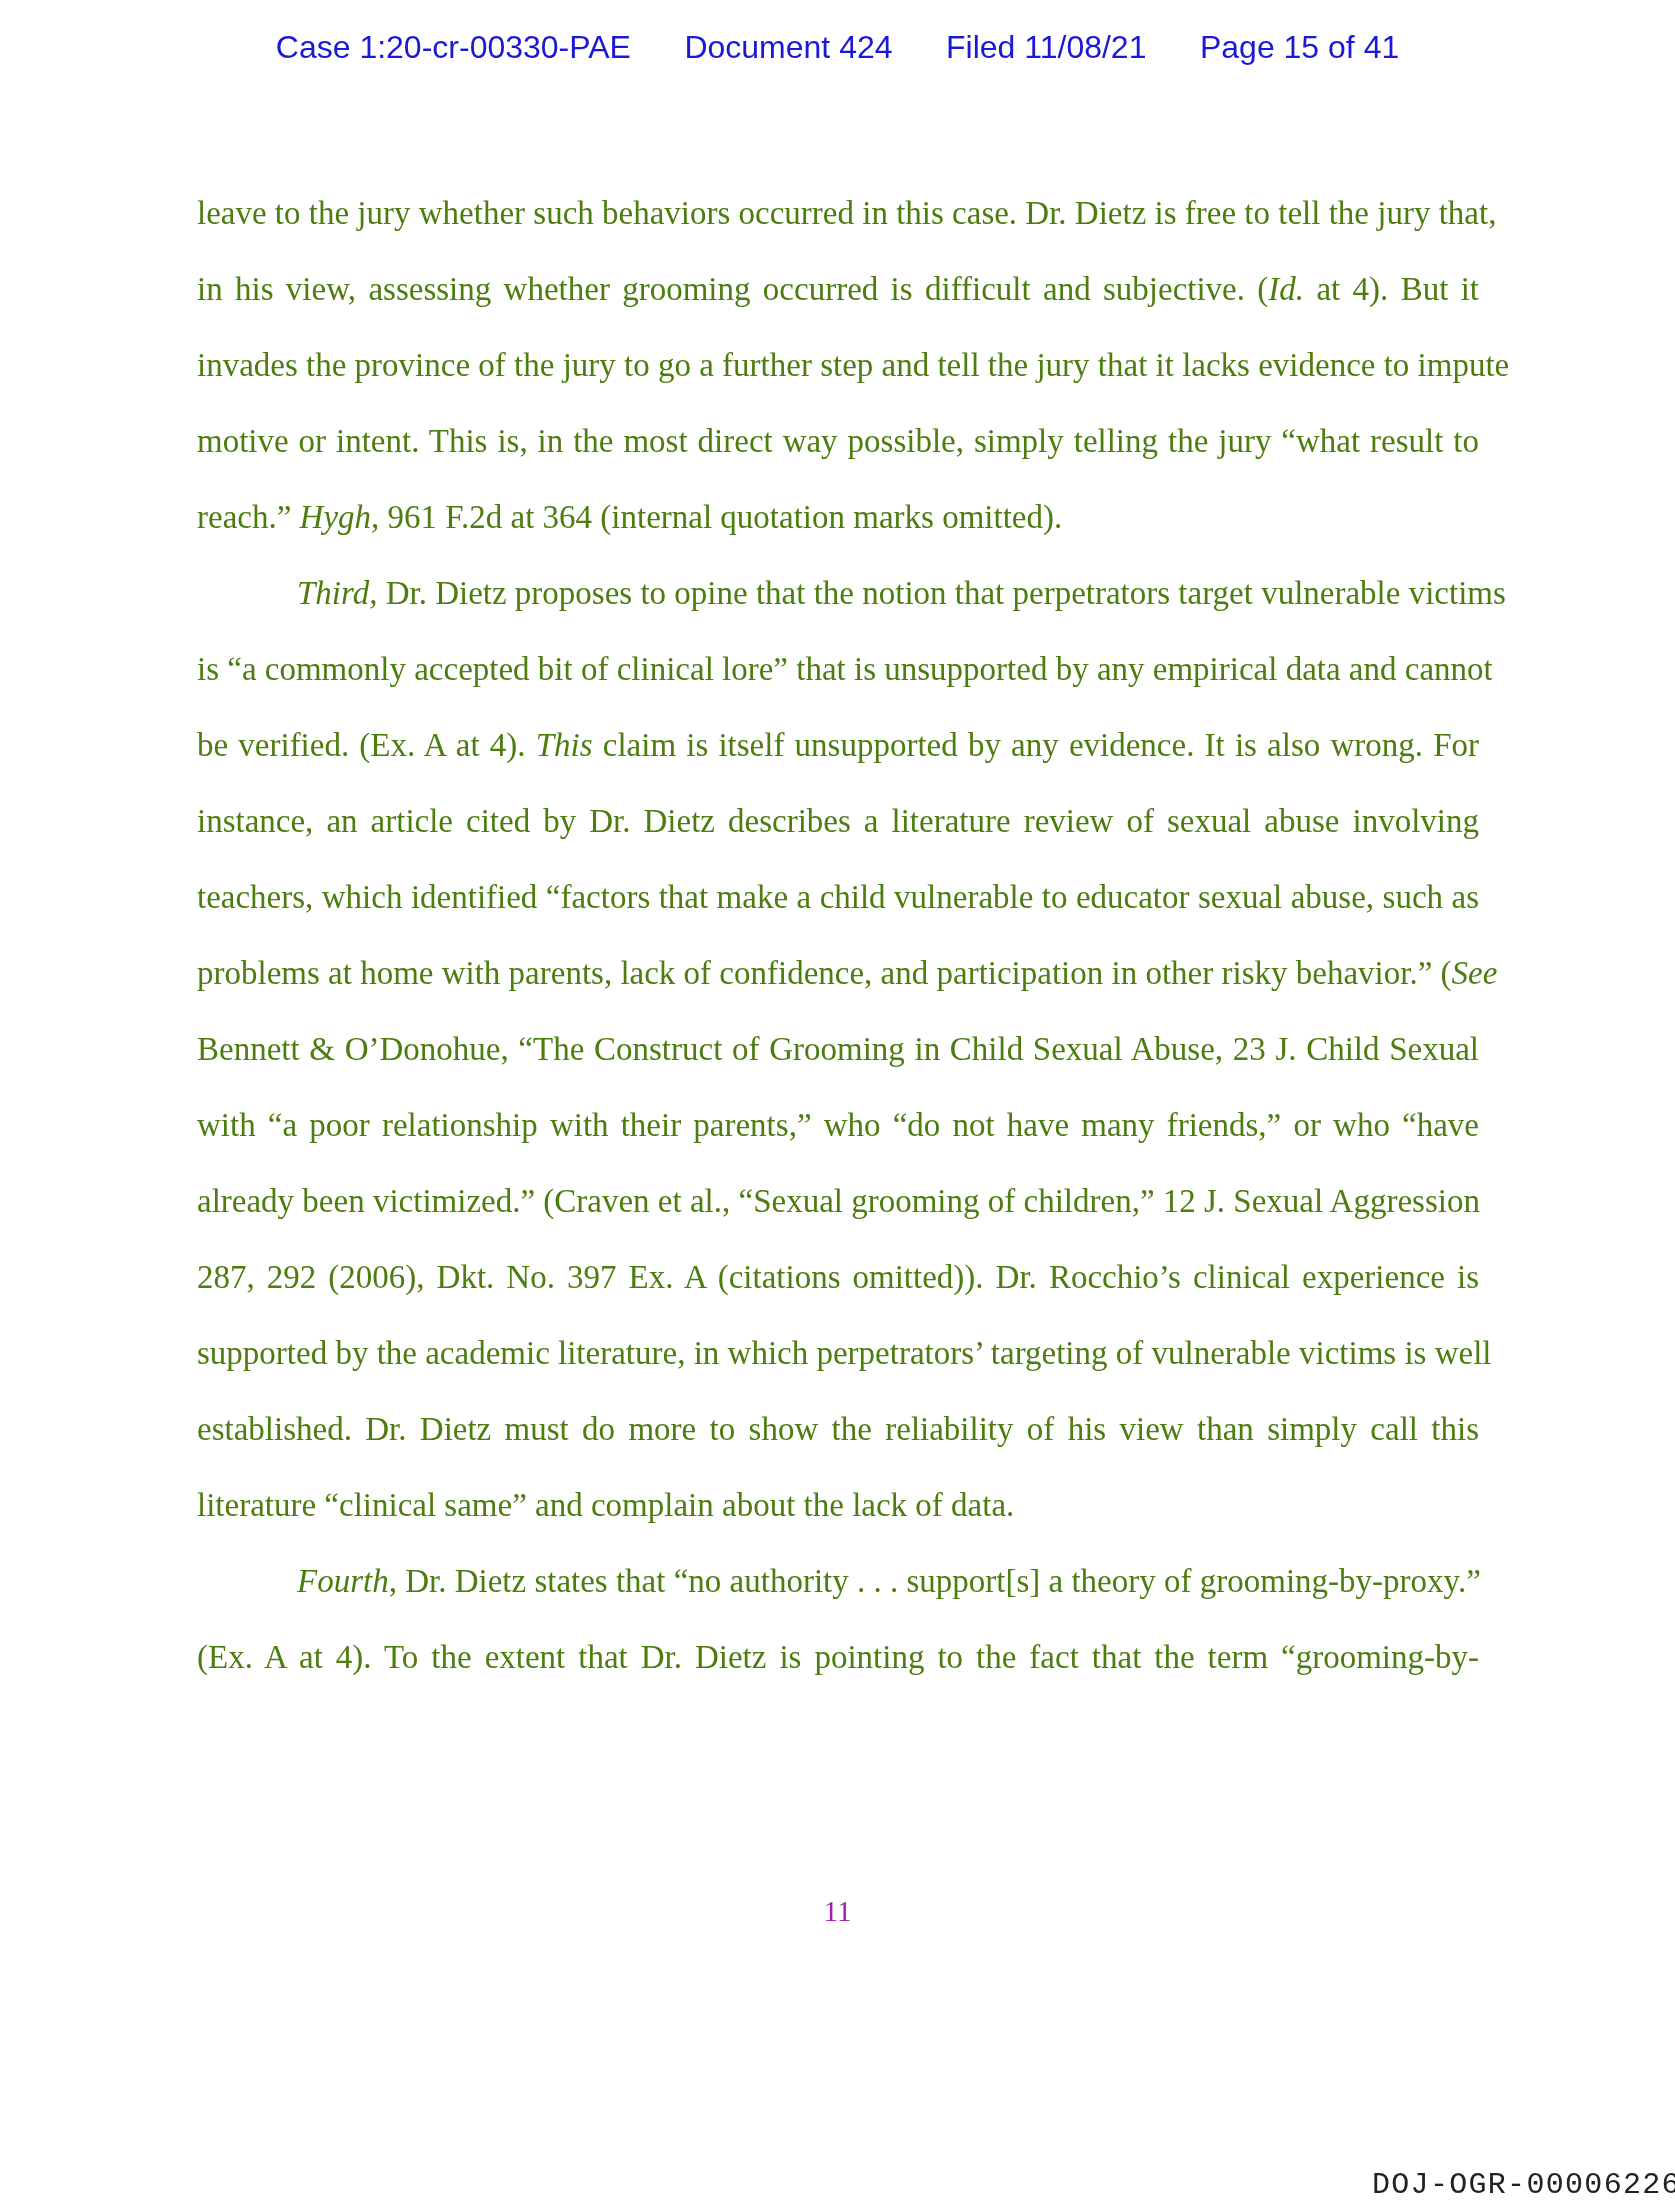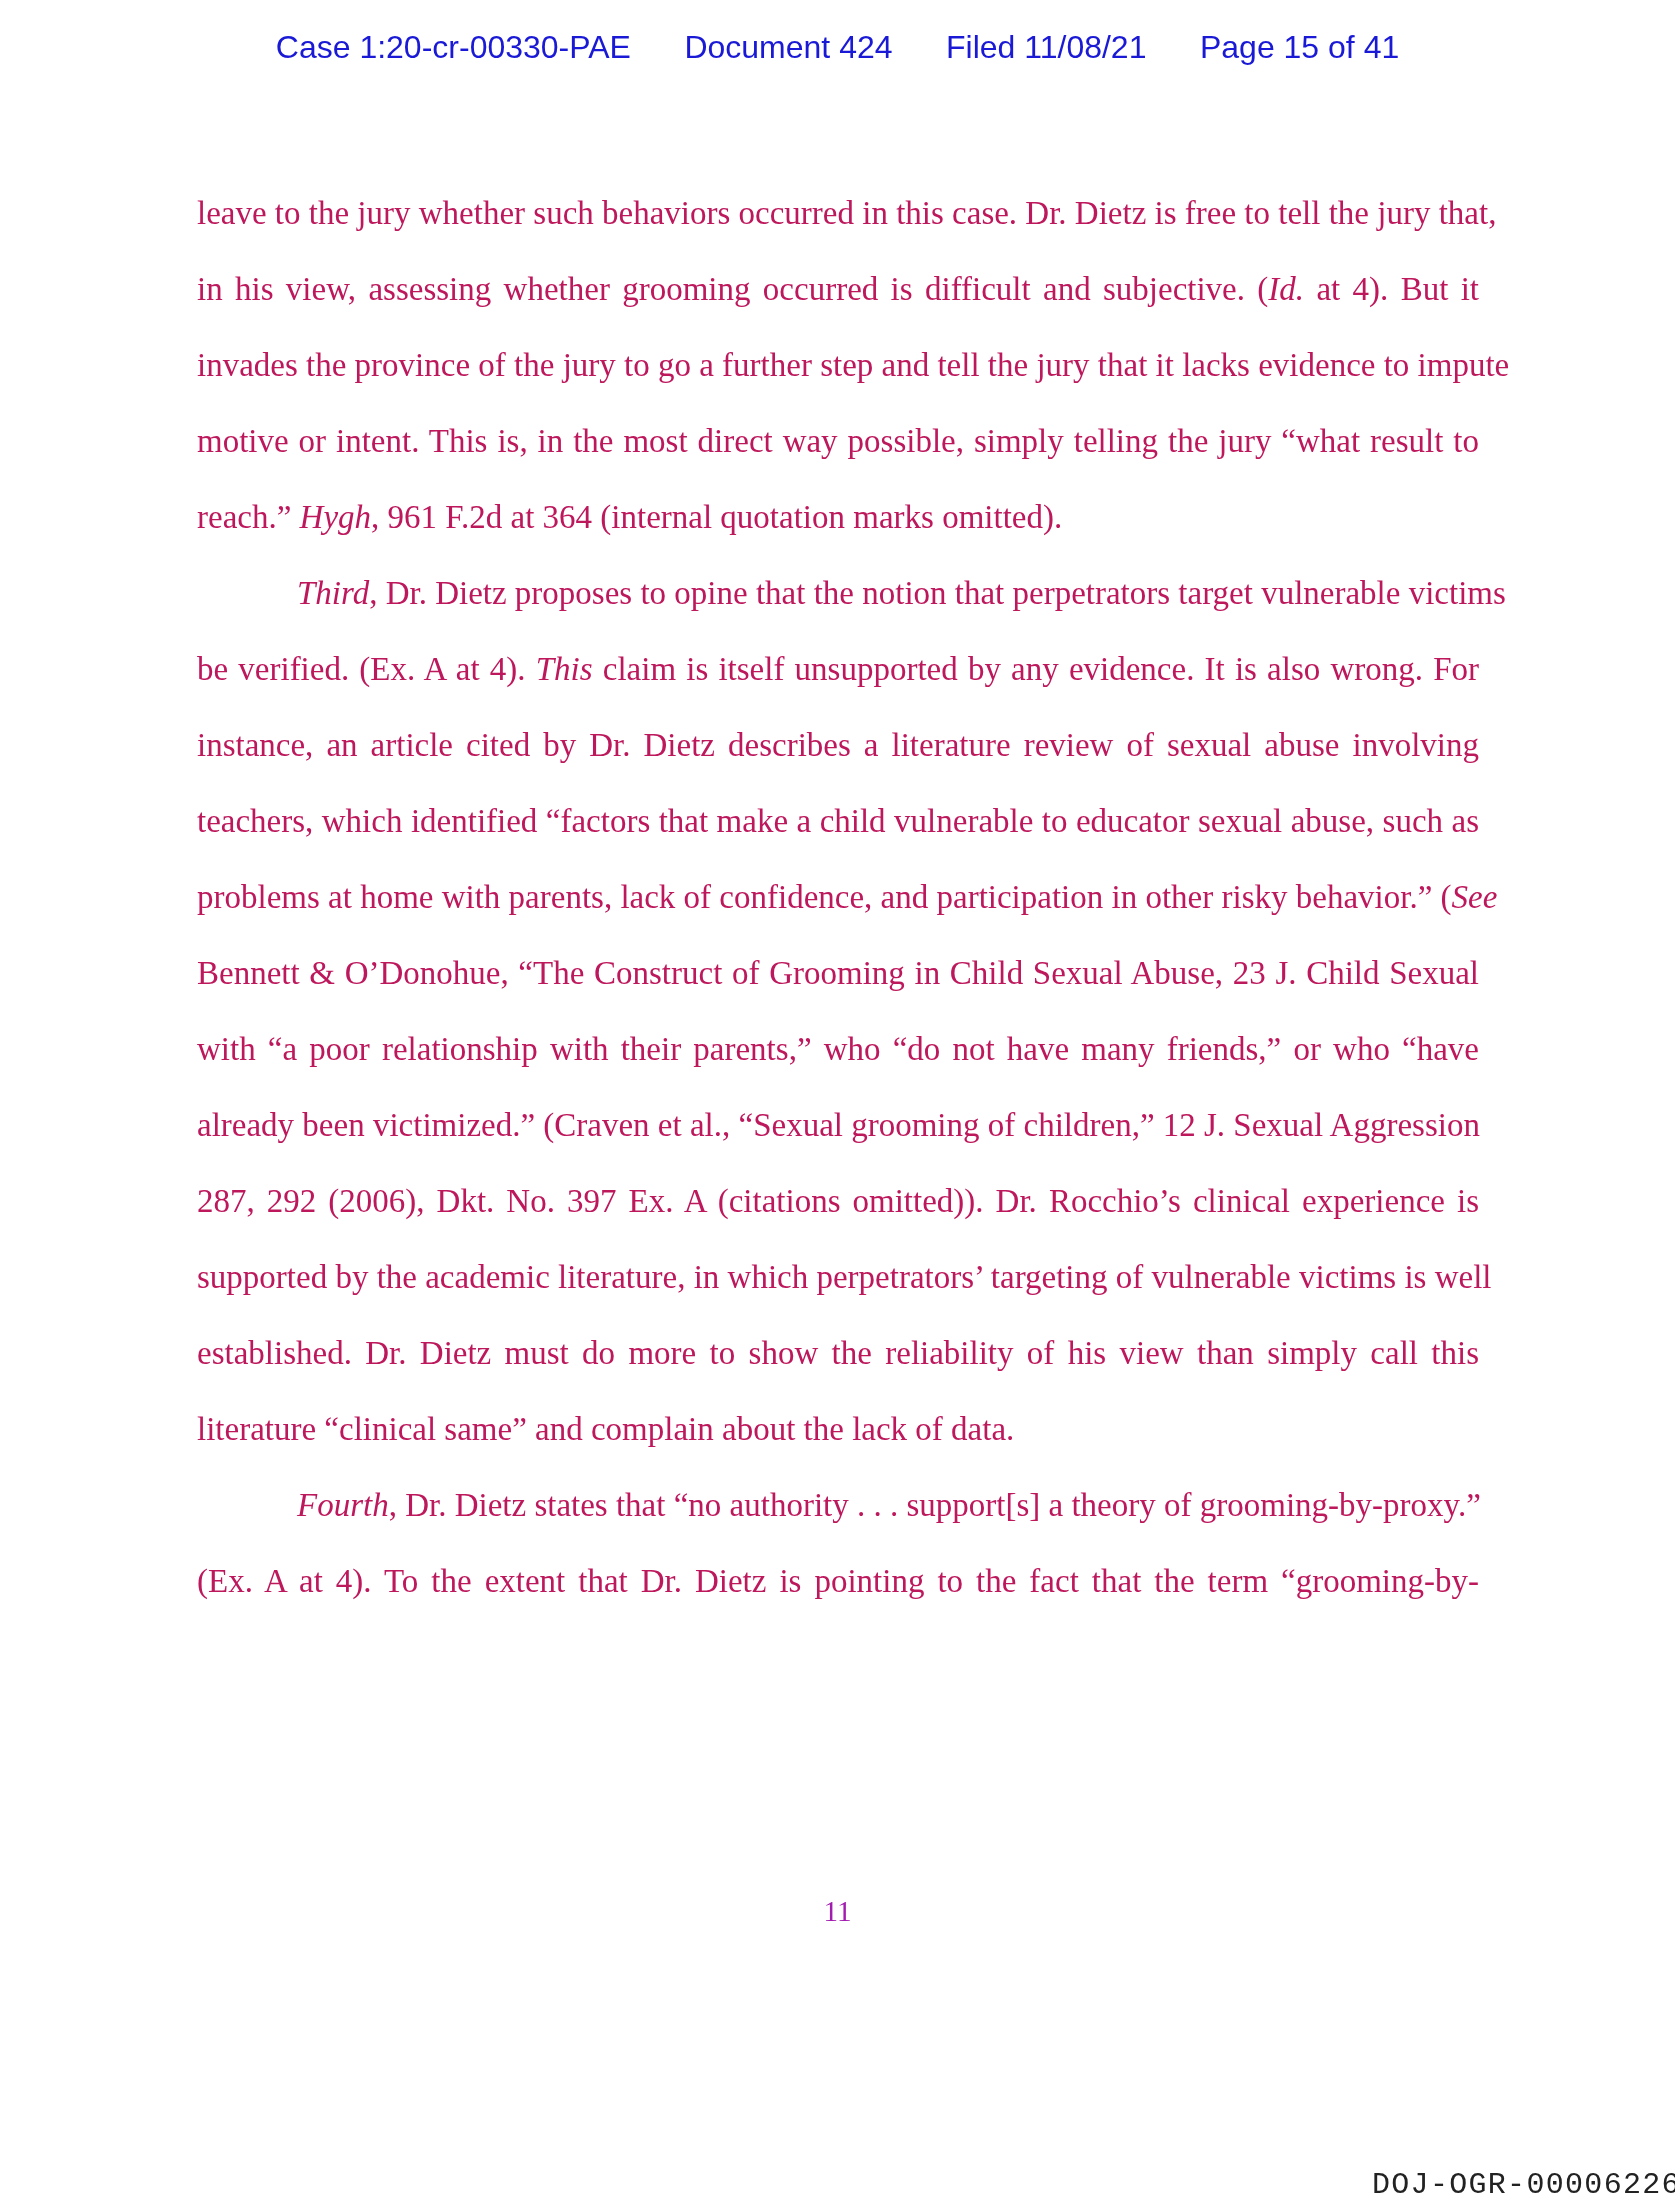--- a/index.html
+++ b/index.html
@@ -36,21 +36,21 @@
     display: inline-block;
     margin: 0 22.3px;
   }
   .body-text {
     position: absolute;
     left: 197px;
     top: 194px;
     width: 1282px;
     font-family: "Liberation Serif", serif;
     font-size: 33px;
-    color: #be185d;
+    color: #4d7c0f;
   }
   .line {
     height: 76px;
     line-height: 39px;
     white-space: nowrap;
     text-align: justify;
     text-align-last: justify;
     overflow: visible;
   }
   .line.last {
@@ -93,20 +93,21 @@
     <span>Page 15 of 41</span>
   </div>
 
   <div class="body-text" id="body-text">
       <div class="line"><span>leave to the jury whether such behaviors occurred in this case.  Dr. Dietz is free to tell the jury that,</span></div>
       <div class="line"><span>in his view, assessing whether grooming occurred is difficult and subjective.  (</span><i>Id.</i><span> at 4).  But it</span></div>
       <div class="line"><span>invades the province of the jury to go a further step and tell the jury that it lacks evidence to impute</span></div>
       <div class="line"><span>motive or intent.  This is, in the most direct way possible, simply telling the jury “what result to</span></div>
       <div class="line last"><span>reach.”  </span><i>Hygh</i><span>, 961 F.2d at 364 (internal quotation marks omitted).</span></div>
       <div class="line indent"><i>Third</i><span>, Dr. Dietz proposes to opine that the notion that perpetrators target vulnerable victims</span></div>
+      <div class="line"><span>is “a commonly accepted bit of clinical lore” that is unsupported by any empirical data and cannot</span></div>
       <div class="line"><span>be verified.  (Ex. A at 4).  </span><i>This</i><span> claim is itself unsupported by any evidence.  It is also wrong.  For</span></div>
       <div class="line"><span>instance, an article cited by Dr. Dietz describes a literature review of sexual abuse involving</span></div>
       <div class="line"><span>teachers, which identified “factors that make a child vulnerable to educator sexual abuse, such as</span></div>
       <div class="line"><span>problems at home with parents, lack of confidence, and participation in other risky behavior.”  (</span><i>See</i></div>
       <div class="line"><span>Bennett &amp; O’Donohue, “The Construct of Grooming in Child Sexual Abuse, 23 J. Child Sexual</span></div>
       <div class="line"><span>with “a poor relationship with their parents,” who “do not have many friends,” or who “have</span></div>
       <div class="line"><span>already been victimized.”  (Craven et al., “Sexual grooming of children,” 12 J. Sexual Aggression</span></div>
       <div class="line"><span>287, 292 (2006), Dkt. No. 397 Ex. A (citations omitted)).  Dr. Rocchio’s clinical experience is</span></div>
       <div class="line"><span>supported by the academic literature, in which perpetrators’ targeting of vulnerable victims is well</span></div>
       <div class="line"><span>established.  Dr. Dietz must do more to show the reliability of his view than simply call this</span></div>

